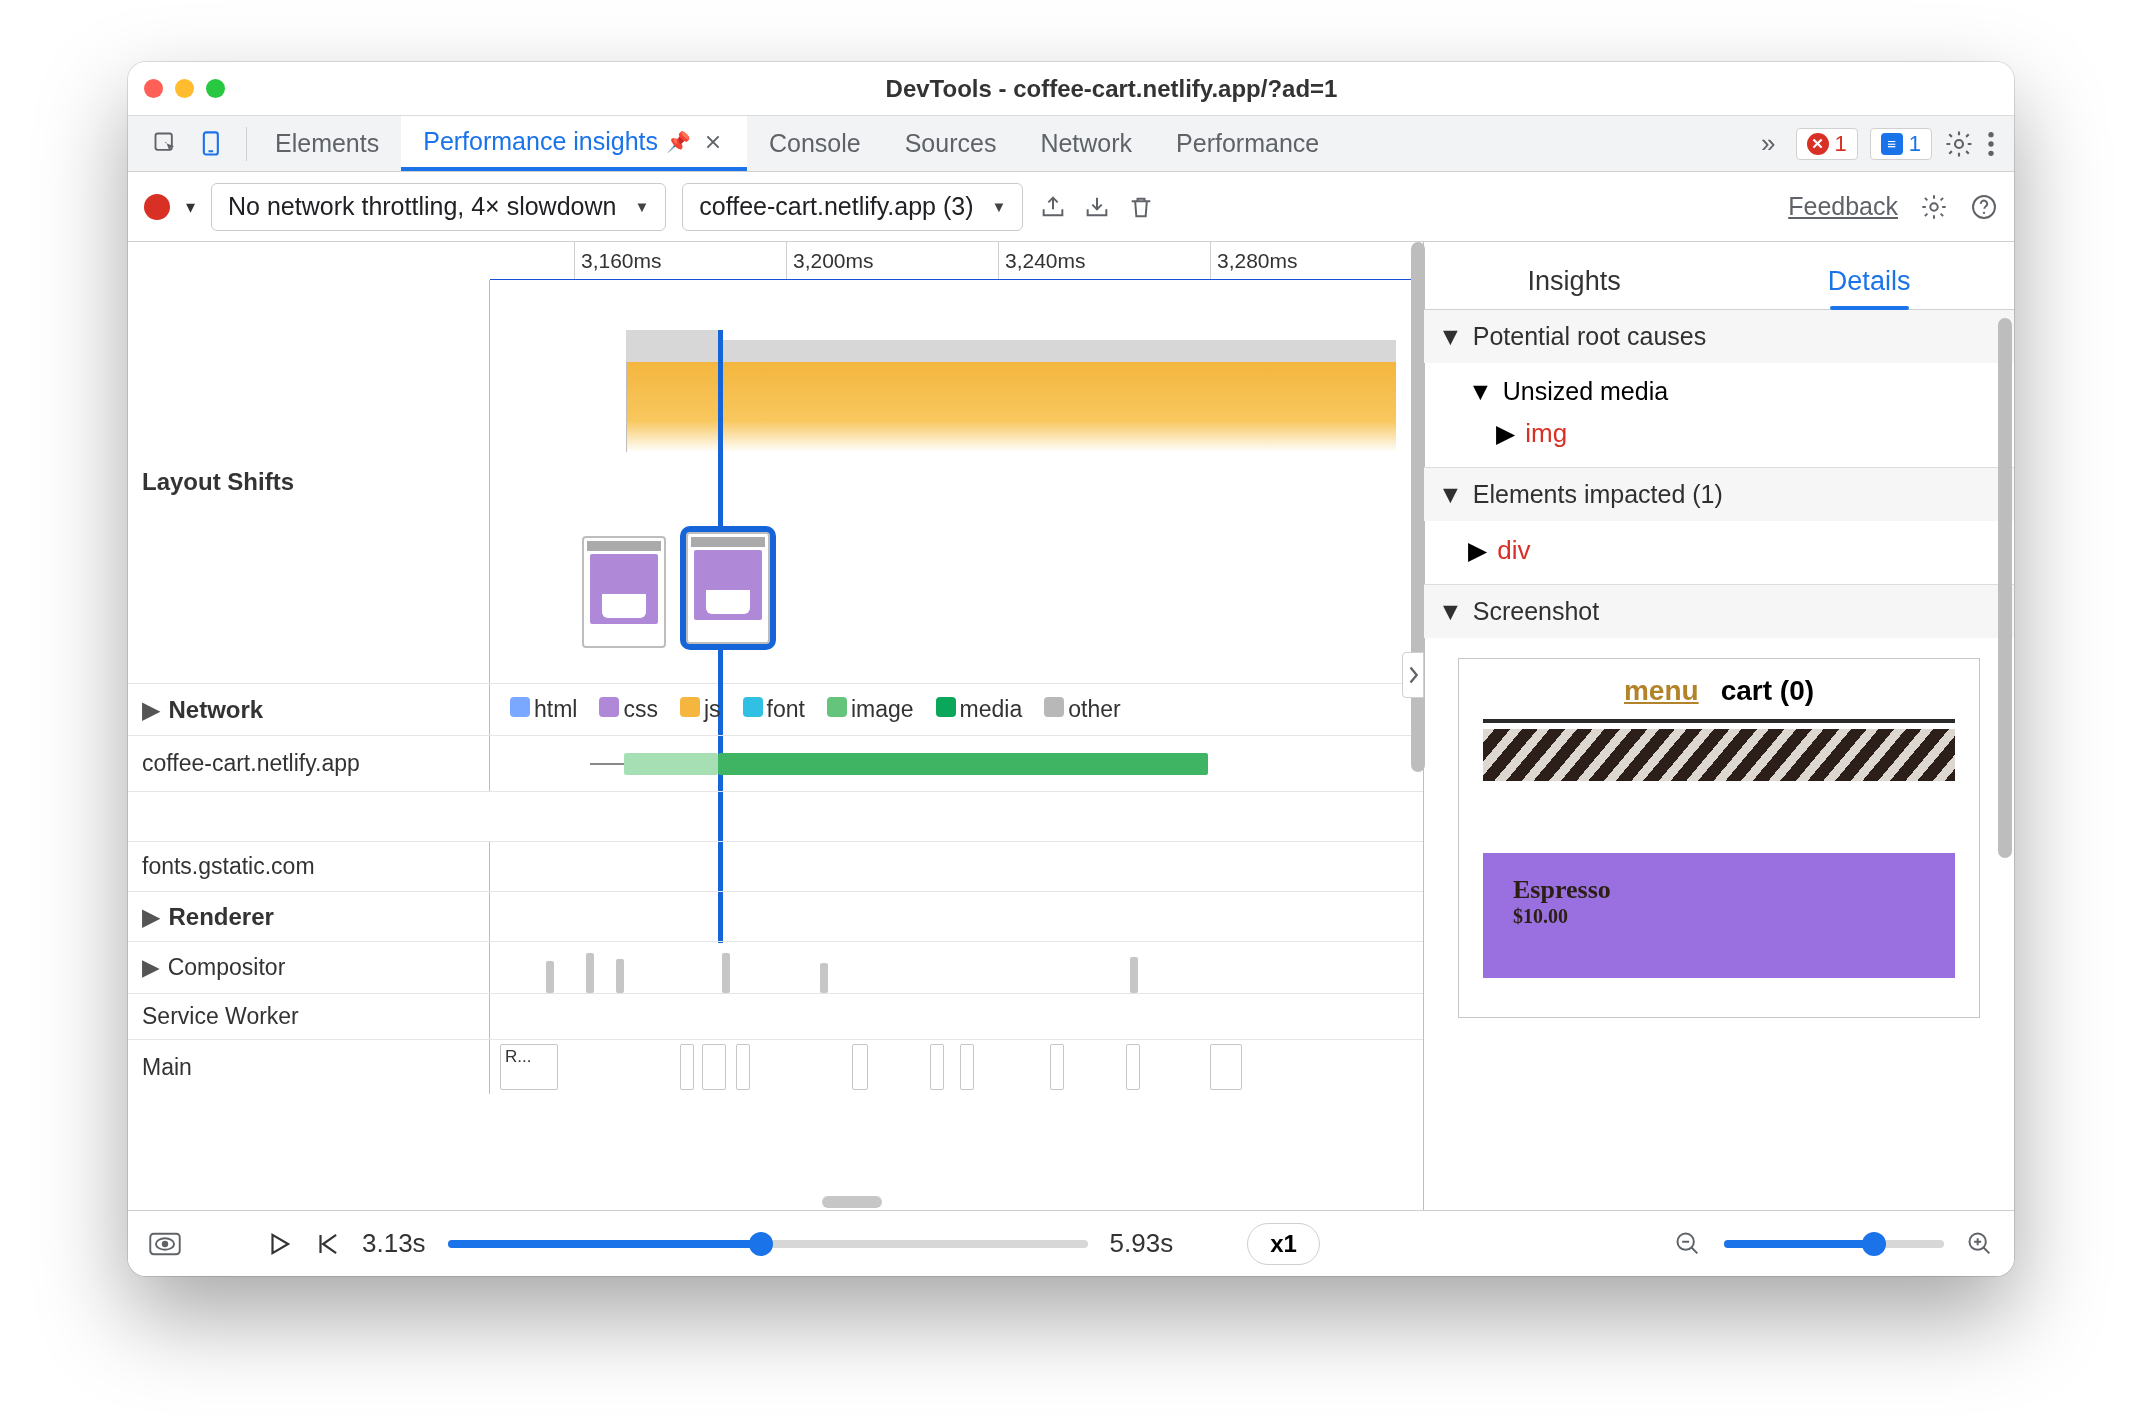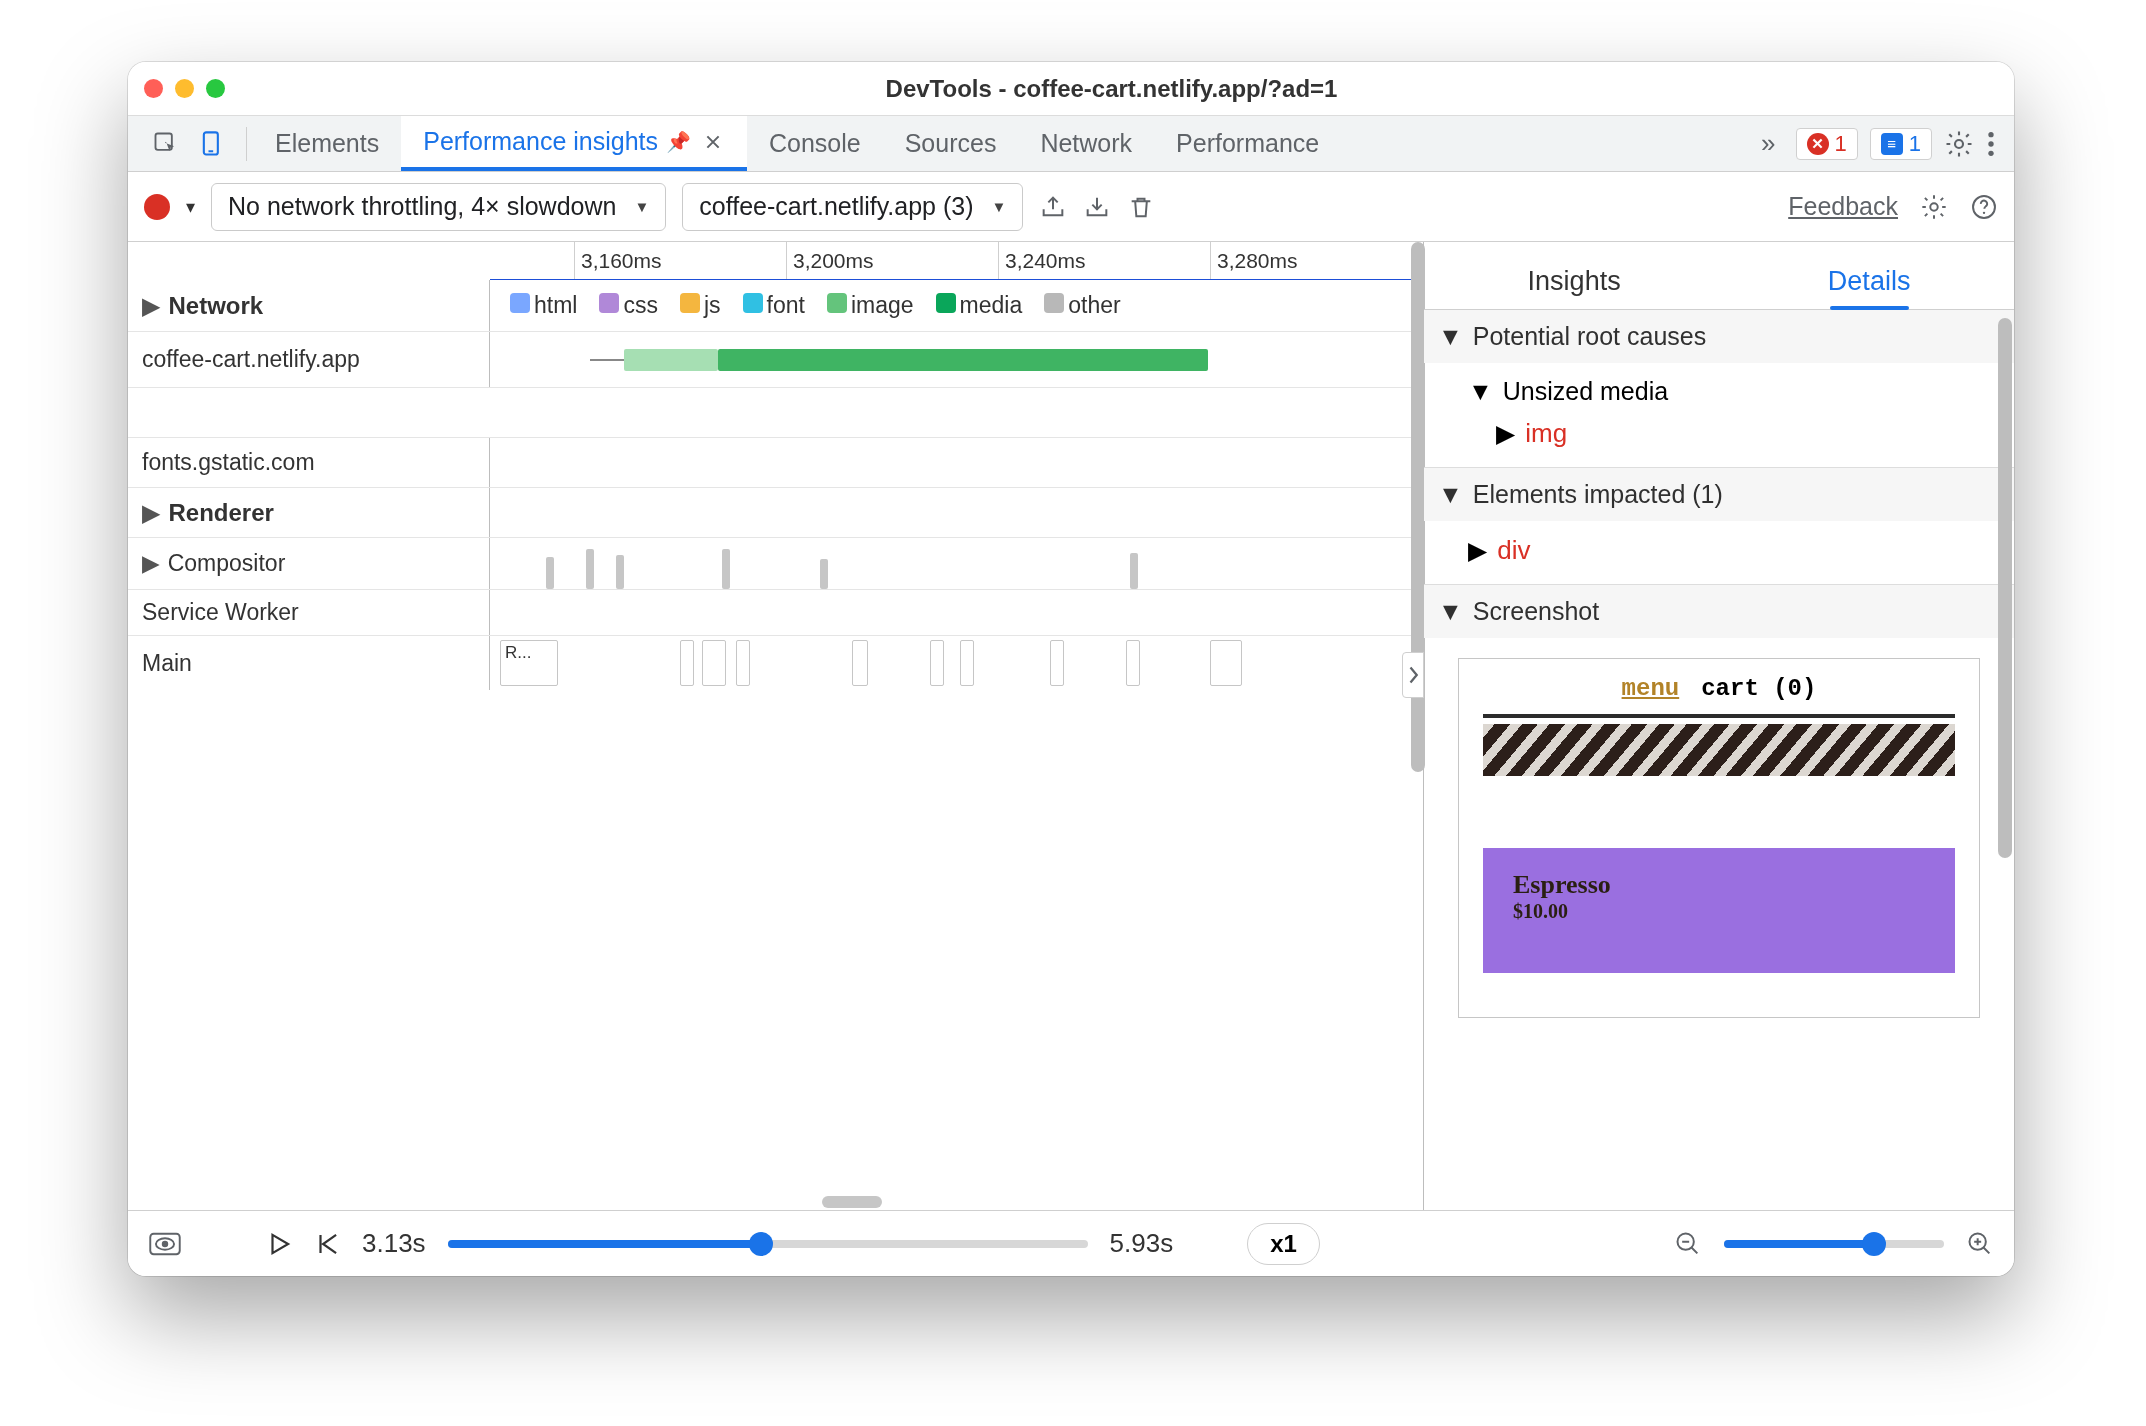--- a/index.html
+++ b/index.html
@@ -87,21 +87,21 @@
   .r-tabs { height:68px; display:flex; align-items:flex-end; justify-content:space-around; border-bottom:1px solid #cfcfcf; }
   .r-tab { font-size:27px; color:#333; padding:12px 8px; position:relative;}
   .r-tab.active { color:#1a73e8;}
   .r-tab.active::after{content:"";position:absolute;left:10%;right:10%;bottom:-1px;height:4px;background:#1a73e8;border-radius:2px;}
   .section { border-bottom:1px solid #ddd; }
   .sec-head { display:flex; align-items:center; gap:10px; padding:12px 14px; font-size:25px; color:#303030; background:#f6f6f6;}
   .sec-body { padding:8px 14px 12px 44px; font-size:25px; }
   .tree-row { display:flex; align-items:center; gap:10px; padding:6px 0; }
   .red-el { color:#d93025; font-size:26px; }
   .screenshot-box{ margin:20px 34px 0; border:1px solid #c6c6c6; padding:16px 24px 0; height:360px; overflow:hidden;}
-  .ss-top{display:flex;justify-content:center;gap:22px;font-family:Liberation Mono, monospace;font-size:24px;}
+  .ss-top{display:flex;justify-content:center;gap:22px;font-family:Liberation Sans, sans-serif;font-size:28px;}
   .ss-menu{color:#b28328;text-decoration:underline;font-weight:700;}
   .ss-cart{font-weight:700;}
   .ss-divider{height:4px;background:#2b2b2b;margin-top:12px;}
   .ss-strip{height:52px;margin-top:6px;background:repeating-linear-gradient(130deg,#dcd7d1 0 9px,#2c1f1a 9px 21px);}
   .ss-card{margin-top:72px;background:#9a6fe0;padding:22px 30px 50px;}
   .ss-name{font-family:Georgia,serif;font-weight:700;font-size:26px;color:#2a1f12;}
   .ss-price{font-family:Georgia,serif;font-weight:700;font-size:20px;color:#2a1f12;}
 
   
   .bottombar { position:absolute; left:0; right:0; bottom:0; height:66px; border-top:1px solid #cfcfcf; background:#fff; display:flex; align-items:center; padding:0 20px; gap:22px; }
@@ -256,20 +256,43 @@
           <div class="tick" style="left:508px">
               <span>3,240ms</span>
             </div>
           <div class="tick" style="left:720px">
               <span>3,280ms</span>
             </div>
         </div>
 
         <div class="tl-body">
 
+          <div class="row" style="height:404px">
+            <div class="rail">
+                <b>Layout Shifts</b>
+              </div>
+            <div class="lane">
+              <div class="flame-top" style="left:136px;top:50px;width:96px"></div>
+              <div class="flame-bg" style="left:136px;top:82px;width:770px"></div>
+              <div class="flame-top" style="left:232px;top:60px;width:674px;height:22px"></div>
+              <div class="marker-line" style="left:228px;top:50px"></div>
+              <div class="thumb" style="left:92px;top:256px">
+                <div class="bar"></div>
+                  <div class="cup">
+                    <div class="cupbody"></div>
+                  </div>
+              </div>
+              <div class="thumb sel" style="left:196px;top:252px">
+                <div class="bar"></div>
+                  <div class="cup">
+                    <div class="cupbody"></div>
+                  </div>
+              </div>
+            </div>
+          </div>
 
           <div class="row" style="height:52px">
             <div class="rail">
                 <span class="tri-r">▶</span>
                 <b>Network</b>
               </div>
             <div class="lane" style="display:flex;align-items:center;padding-left:20px">
               <div class="legend">
                 <span><i class="sw" style="background:#7aa7ff"></i><span>html</span></span>
                 <span><i class="sw" style="background:#b088d8"></i><span>css</span></span>

